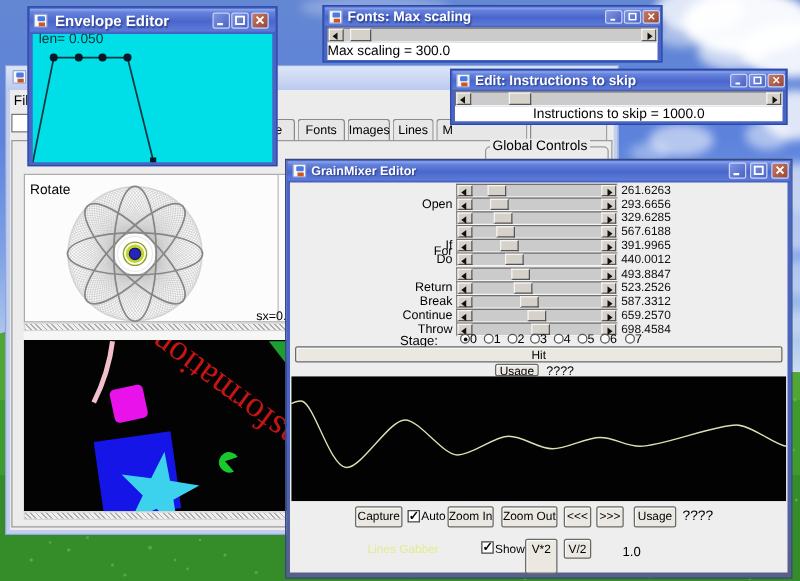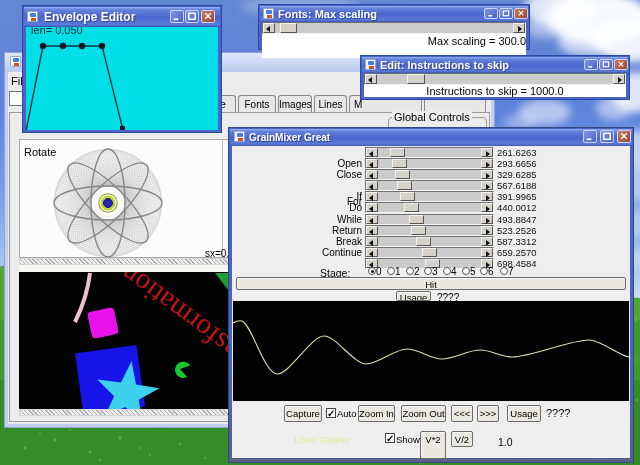--- a/index.html
+++ b/index.html
@@ -193,21 +193,21 @@
   <text x="0" y="0" transform="translate(223,74) rotate(216.5)" font-family="Liberation Serif,serif" font-size="29" fill="#c41414">nsformation</text>
   <rect x="-31" y="-31" width="62" height="62" fill="#1515e8" transform="translate(91,108) rotate(-8)"></rect>
   <polygon points="112.6,89.3 117.0,112.6 140.5,116.3 119.7,127.7 123.5,151.1 106.2,134.9 85.1,145.7 95.2,124.3 78.3,107.5 101.9,110.5" fill="#3cd2ee"></polygon>
   <path d="M161,97 L170,103 A8.2 8.2 0 1 1 170,91 Z" fill="#18c82e" transform="rotate(15 161 97)"></path>
   <polygon points="196,1 212,1 210,19" fill="#1e9e30"></polygon>
  </svg>
  <div class="hatch" style="left:19px;top:409px;width:469px;height:7px"></div>
 
  <div id="gm"></div>
  <div class="tbar" style="left:230px;top:129px;width:402px;height:17px;font-size:10px;line-height:17px">
-      <span style="position:absolute;left:19px">GrainMixer Great</span>
+      <span style="position:absolute;left:19px">GrainMixer Editor</span>
     </div>
  <div class="jicon" style="left:234px;top:131px"></div>
  <div class="btn3" style="left:583px;top:130px">
       <svg class="glyph" viewBox="0 0 13 12">
         <path d="M3 9h5" stroke="#fff" stroke-width="2"></path>
       </svg>
     </div>
  <div class="btn3" style="left:600px;top:130px">
       <svg class="glyph" viewBox="0 0 13 12">
         <rect x="3" y="2.5" width="7" height="6.5" fill="none" stroke="#fff" stroke-width="1.6"></rect>
@@ -233,21 +233,20 @@
 <div class="sbar" style="left:365px;width:129px;top:158px">
  <div class="sarr" style="left:0">
         <span class="tl"></span>
       </div>
  <div class="sarr" style="right:0">
         <span class="tr"></span>
       </div>
  <div class="sthumb" style="left:26px"></div>
 </div>
 <div class="gval" style="top:158px">293.6656</div>
-<div class="glab" style="top:169px">Close</div>
 <div class="sbar" style="left:365px;width:129px;top:169px">
  <div class="sarr" style="left:0">
         <span class="tl"></span>
       </div>
  <div class="sarr" style="right:0">
         <span class="tr"></span>
       </div>
  <div class="sthumb" style="left:29px"></div>
 </div>
 <div class="gval" style="top:169px">329.6285</div>
@@ -277,21 +276,20 @@
 <div class="sbar" style="left:365px;width:129px;top:202px">
  <div class="sarr" style="left:0">
         <span class="tl"></span>
       </div>
  <div class="sarr" style="right:0">
         <span class="tr"></span>
       </div>
  <div class="sthumb" style="left:38px"></div>
 </div>
 <div class="gval" style="top:202px">440.0012</div>
-<div class="glab" style="top:214px">While</div>
 <div class="sbar" style="left:365px;width:129px;top:214px">
  <div class="sarr" style="left:0">
         <span class="tl"></span>
       </div>
  <div class="sarr" style="right:0">
         <span class="tr"></span>
       </div>
  <div class="sthumb" style="left:43px"></div>
 </div>
 <div class="gval" style="top:214px">493.8847</div>
@@ -321,20 +319,21 @@
 <div class="sbar" style="left:365px;width:129px;top:247px">
  <div class="sarr" style="left:0">
         <span class="tl"></span>
       </div>
  <div class="sarr" style="right:0">
         <span class="tr"></span>
       </div>
  <div class="sthumb" style="left:56px"></div>
 </div>
 <div class="gval" style="top:247px">659.2570</div>
+<div class="glab" style="top:258px">Throw</div>
 <div class="sbar" style="left:365px;width:129px;top:258px">
  <div class="sarr" style="left:0">
         <span class="tl"></span>
       </div>
  <div class="sarr" style="right:0">
         <span class="tr"></span>
       </div>
  <div class="sthumb" style="left:59px"></div>
 </div>
 <div class="gval" style="top:258px">698.4584</div>
@@ -436,21 +435,21 @@
     </div>
  <div class="sbar" style="left:262px;top:22px;width:264px;height:12px">
    <div class="sarr" style="left:0;height:10px">
         <span class="tl"></span>
       </div>
    <div class="sarr" style="right:0;height:10px">
         <span class="tr"></span>
       </div>
    <div class="sthumb" style="left:17px;width:17px;height:10px"></div>
  </div>
- <div style="left:262px;top:34px;width:264px;height:24px;background:#fff;font-size:11px;line-height:14px;text-align:right;color:#000">Max scaling = 300.0</div>
+ <div style="left:262px;top:34px;width:264px;height:14px;background:#fff;font-size:11px;line-height:14px;text-align:left;color:#000">Max scaling = 300.0</div>
 
  <div class="win" style="left:360px;top:55px;width:270px;height:45px;background:#4a64c4"></div>
  <div class="tbar" style="left:362px;top:57px;width:266px;height:16px;font-size:11px;line-height:16px">
       <span style="position:absolute;left:18px">Edit: Instructions to skip</span>
     </div>
  <div class="jicon" style="left:365px;top:59px"></div>
  <div class="btn3" style="left:584px;top:59px;height:11px">
       <svg class="glyph" viewBox="0 0 13 12">
         <path d="M3 9h5" stroke="#fff" stroke-width="2"></path>
       </svg>

